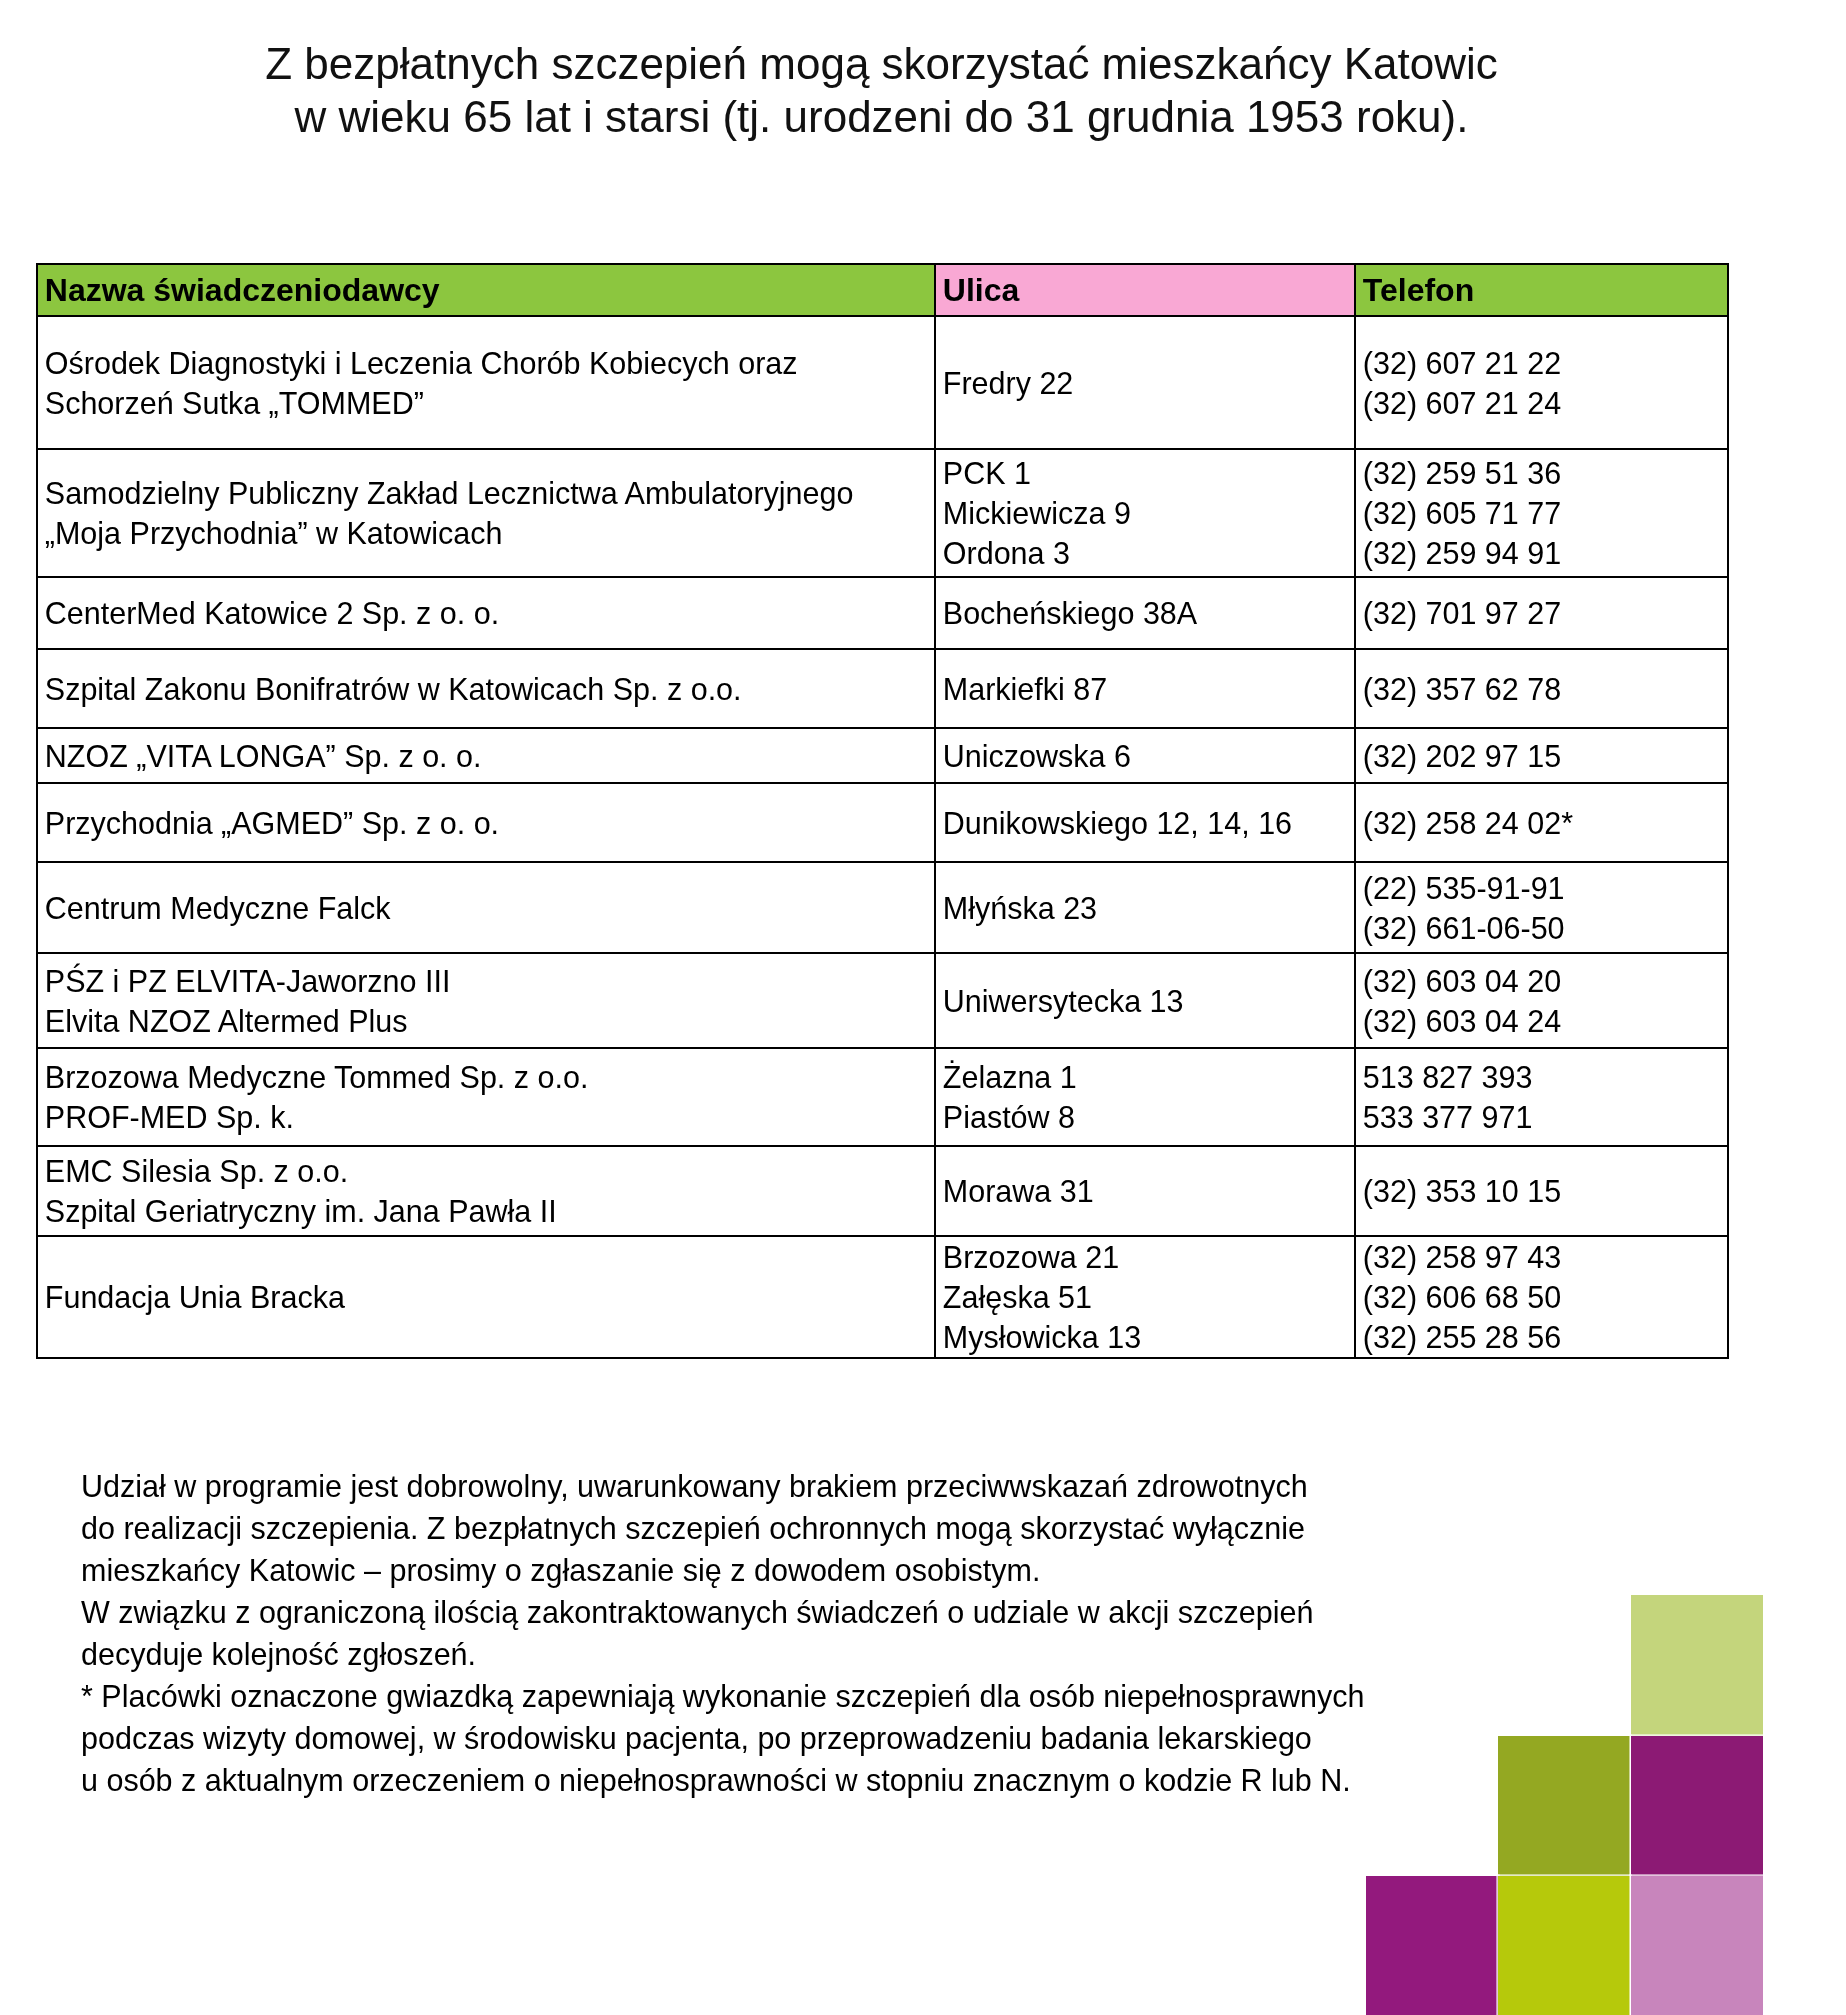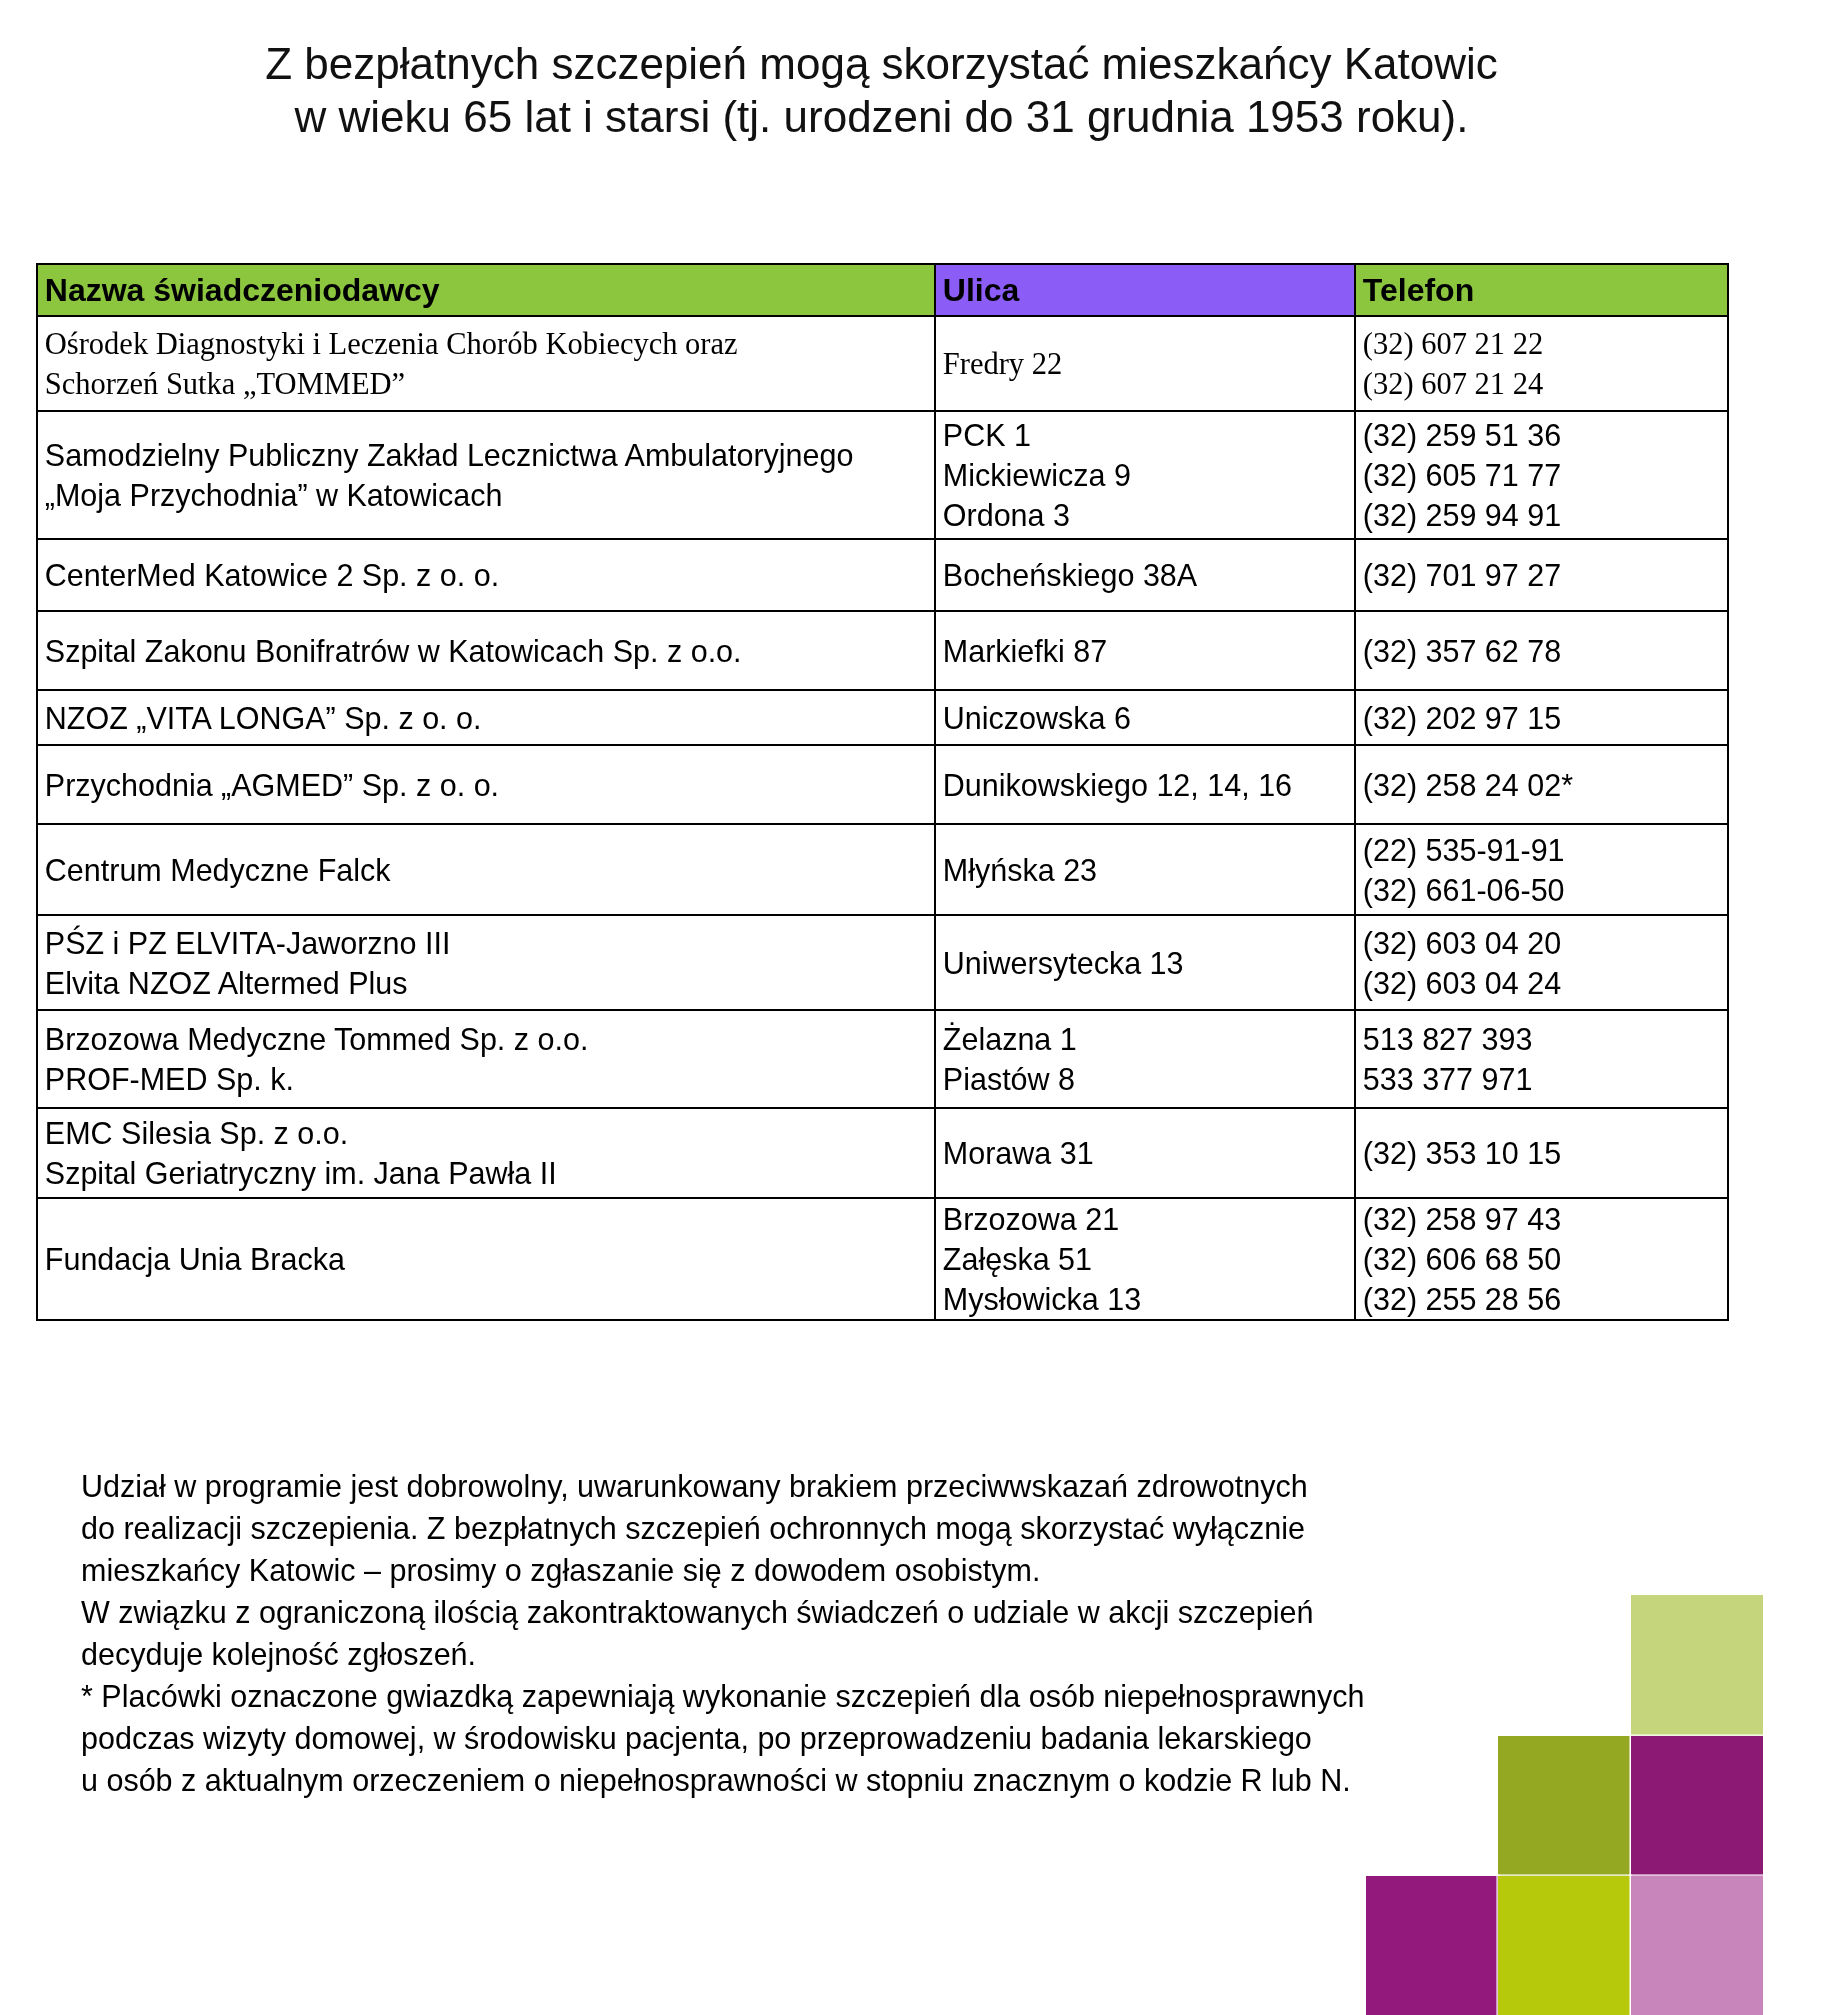--- a/index.html
+++ b/index.html
@@ -38,21 +38,21 @@
   }
   .tbl th{
     font-size:32px;
     font-weight:bold;
     line-height:36px;
   }
   col.c1{width:898px;}
   col.c2{width:420px;}
   col.c3{width:373px;}
   tr.hrow{height:52px;}
-  tr.r0{height:95px;font-family:Liberation Serif, serif;}
+  tr.r0{height:133px;}
   tr.r1{height:128px;}
   tr.r2{height:72px;}
   tr.r3{height:79px;}
   tr.r4{height:55px;}
   tr.r5{height:79px;}
   tr.r6{height:91px;}
   tr.r7{height:95px;}
   tr.r8{height:98px;}
   tr.r9{height:90px;}
   tr.r10{height:112px;}
@@ -86,21 +86,21 @@
 
   <table class="tbl">
     <colgroup>
         <col class="c1">
         <col class="c2">
         <col class="c3">
       </colgroup>
     <tbody>
       <tr class="hrow">
         <th style="background-color: rgb(140, 198, 63);">Nazwa świadczeniodawcy</th>
-        <th style="background-color: #8b5cf6;">Ulica</th>
+        <th style="background-color: #f9a8d4;">Ulica</th>
         <th style="background-color: rgb(140, 198, 63);">Telefon</th>
       </tr>
       <tr class="r0">
         <td>Ośrodek Diagnostyki i Leczenia Chorób Kobiecych oraz
 Schorzeń Sutka „TOMMED”</td>
         <td>Fredry 22</td>
         <td>(32) 607 21 22
 (32) 607 21 24</td>
       </tr>
       <tr class="r1">

